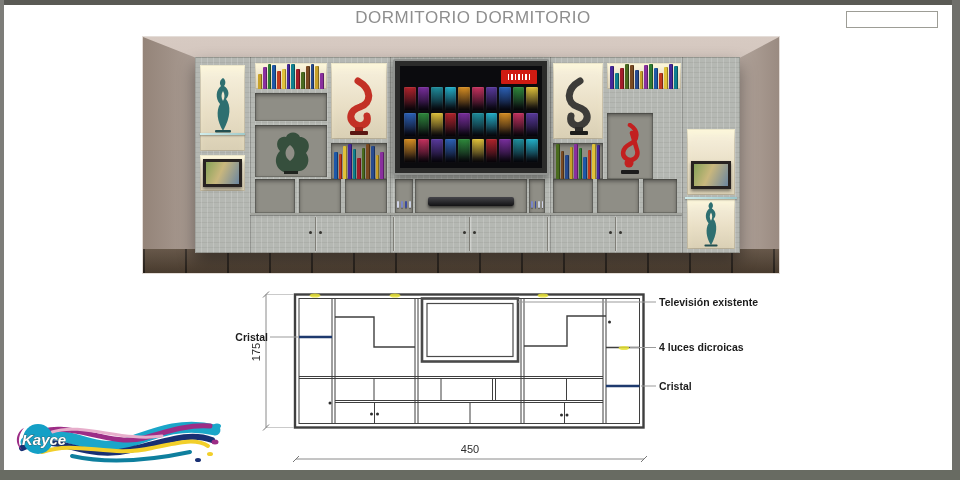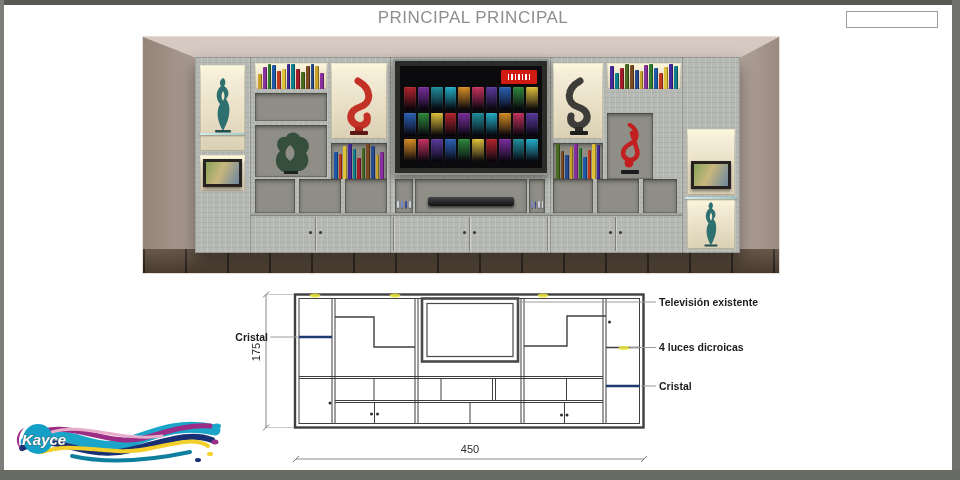--- a/index.html
+++ b/index.html
@@ -64,21 +64,21 @@
   
   .logo{position:absolute;left:12px;top:412px;width:215px;height:60px;}
   .logo text{font-family:"Liberation Sans",sans-serif;font-weight:700;font-style:italic;
       fill:#ffffff;stroke:#4a4a4a;stroke-width:.7;paint-order:stroke;font-size:15px;}
 </style>
 </head>
 <body>
 
 <div>
 
-  <div class="page-title">PRINCIPAL PRINCIPAL</div>
+  <div class="page-title">DORMITORIO DORMITORIO</div>
   <div class="ref-box"></div>
 
   <div class="render">
     <div class="wall-l"></div>
     <div class="wall-r"></div>
     <div class="floor"></div>
 
     <div class="unit">
       <div class="sep" style="left:55px"></div>
       <div class="sep" style="left:195px"></div>

